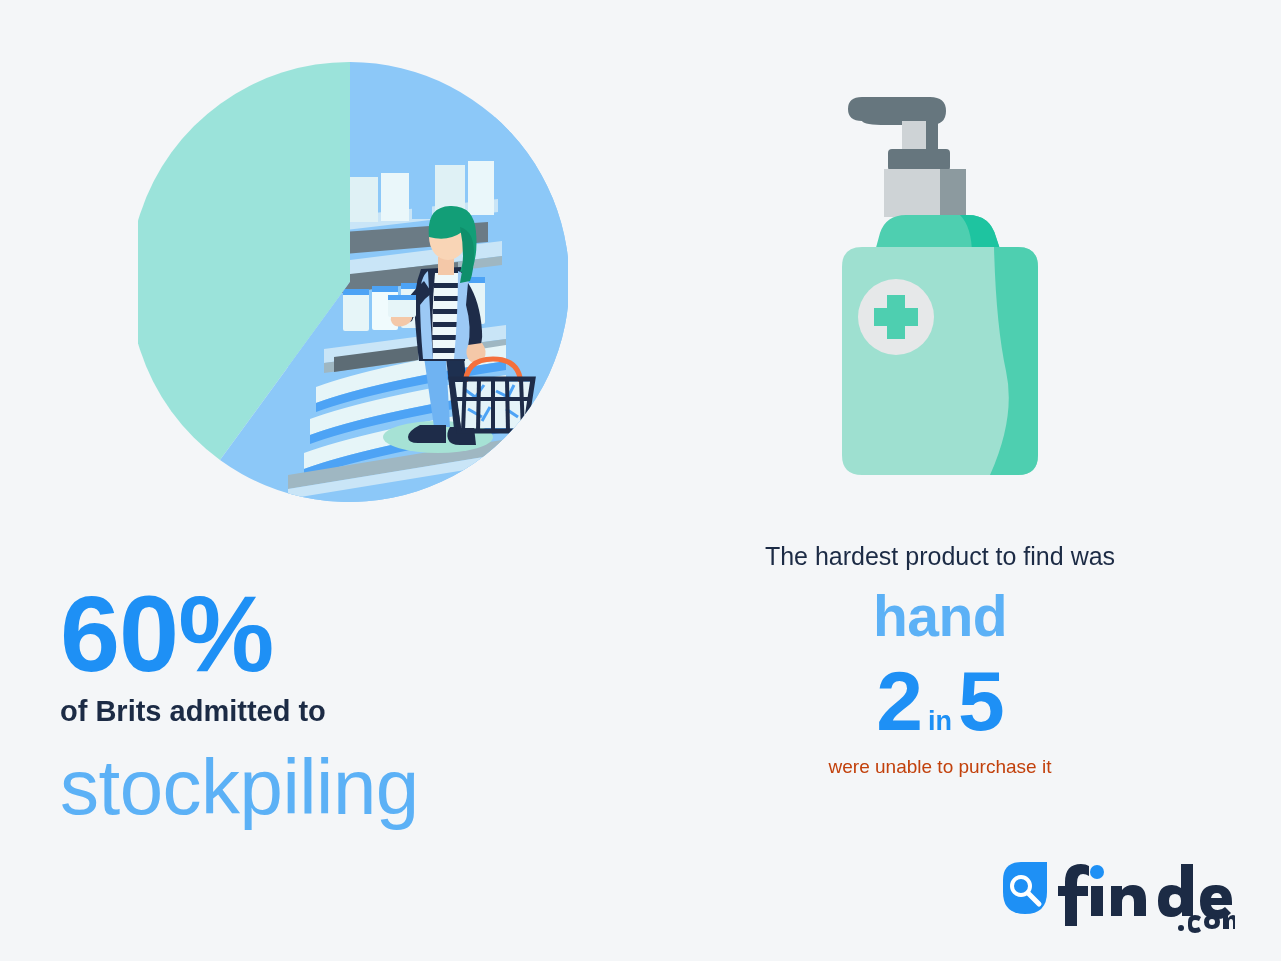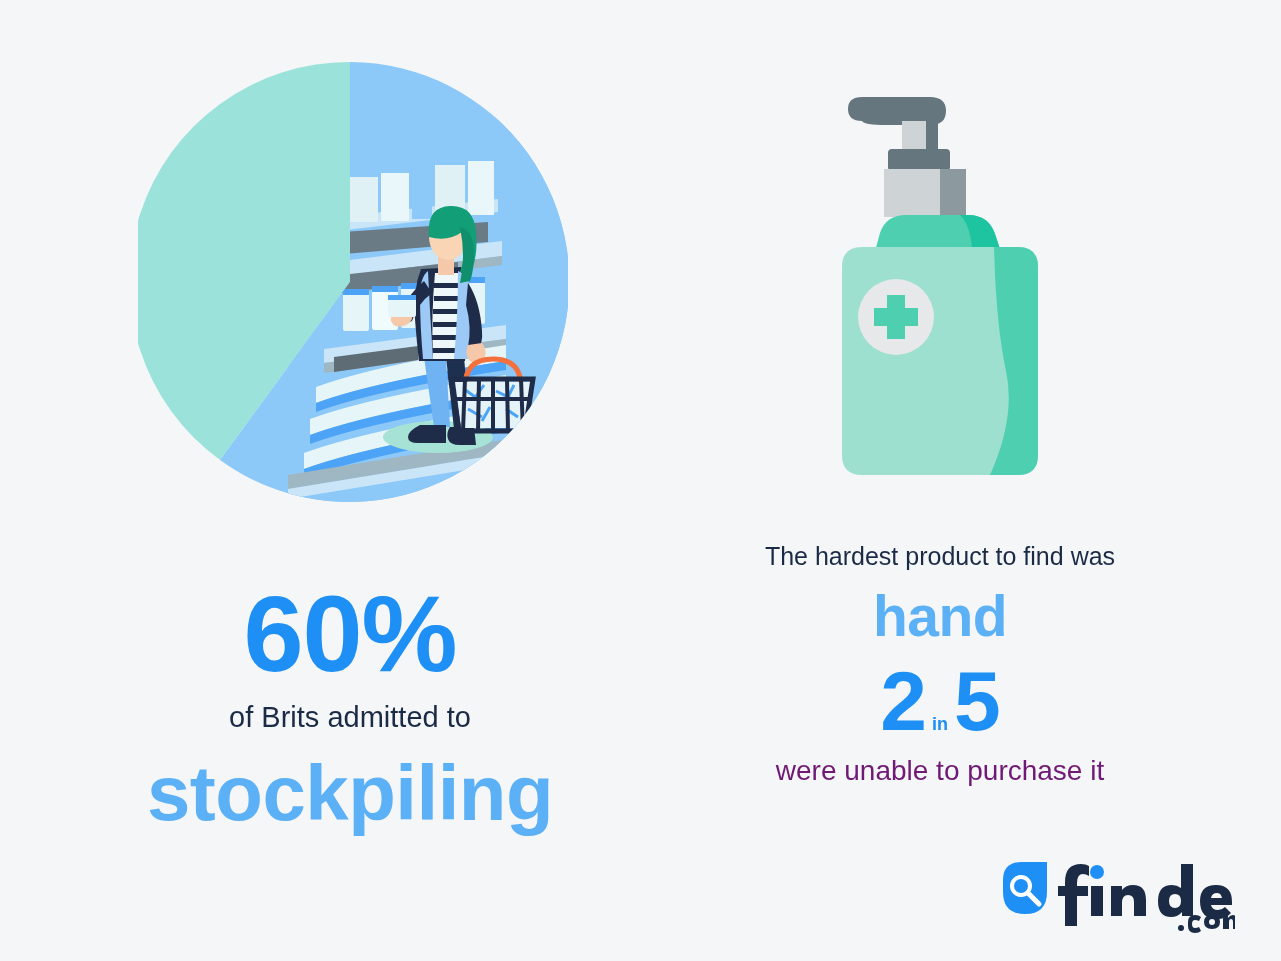--- a/index.html
+++ b/index.html
@@ -30,39 +30,39 @@
     width: 430px;
     height: 450px;
   }
   .pie-wrap svg { display: block; }
 
   .left-stats {
     position: absolute;
     left: 60px;
     top: 580px;
     width: 580px;
-    text-align: center;
+    text-align: left;
   }
   .big-pct {
     font-size: 108px;
     font-weight: 700;
     line-height: 1.0;
     color: #1e90f5;
     letter-spacing: -1px;
   }
   .sub-line {
     font-size: 29px;
     color: #1c2b45;
     line-height: 1.0;
-    margin-top: 15px;
-    font-weight: 400;
+    margin-top: 9px;
+    font-weight: 700;
   }
   .light-big {
     font-size: 78px;
-    font-weight: 700;
+    font-weight: 400;
     color: #5cb1f6;
     line-height: 1.0;
     margin-top: 22px;
     letter-spacing: -0.5px;
   }
 
   
   .bottle-wrap {
     position: absolute;
     left: 830px;
@@ -100,28 +100,28 @@
     white-space: nowrap;
     color: #1e90f5;
   }
   .ratio .num {
     font-size: 84px;
     font-weight: 700;
     vertical-align: baseline;
     letter-spacing: -1px;
   }
   .ratio .in {
-    font-size: 18px;
+    font-size: 27px;
     font-weight: 700;
     vertical-align: baseline;
     padding: 0 6px;
   }
   .foot-line {
-    font-size: 28px;
-    color: #701a75;
+    font-size: 19px;
+    color: #c2410c;
     line-height: 1.0;
     margin-top: 14px;
     font-weight: 400;
   }
 
   
   .logo {
     position: absolute;
     left: 995px;
     top: 858px;

